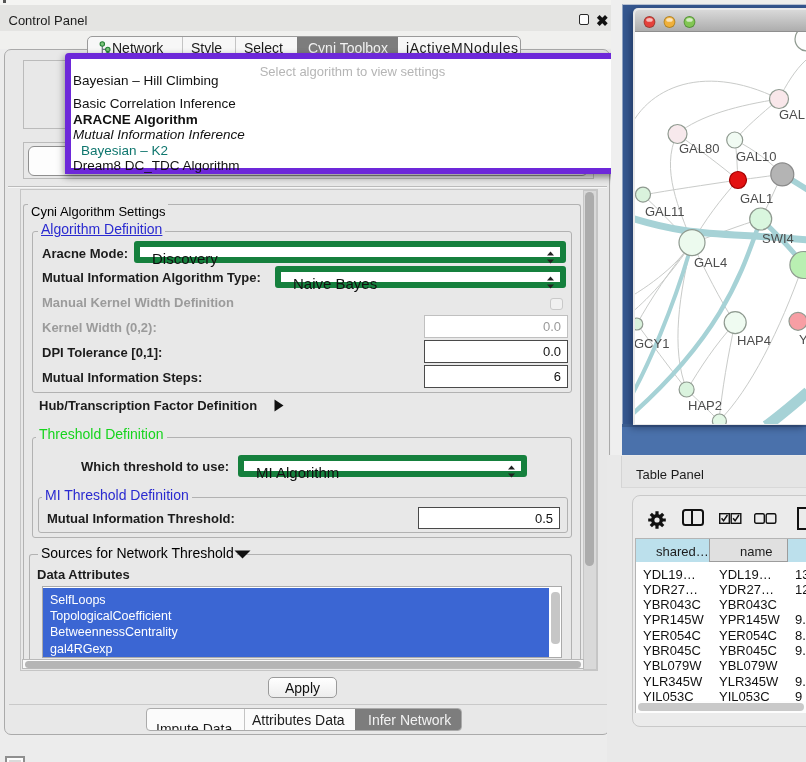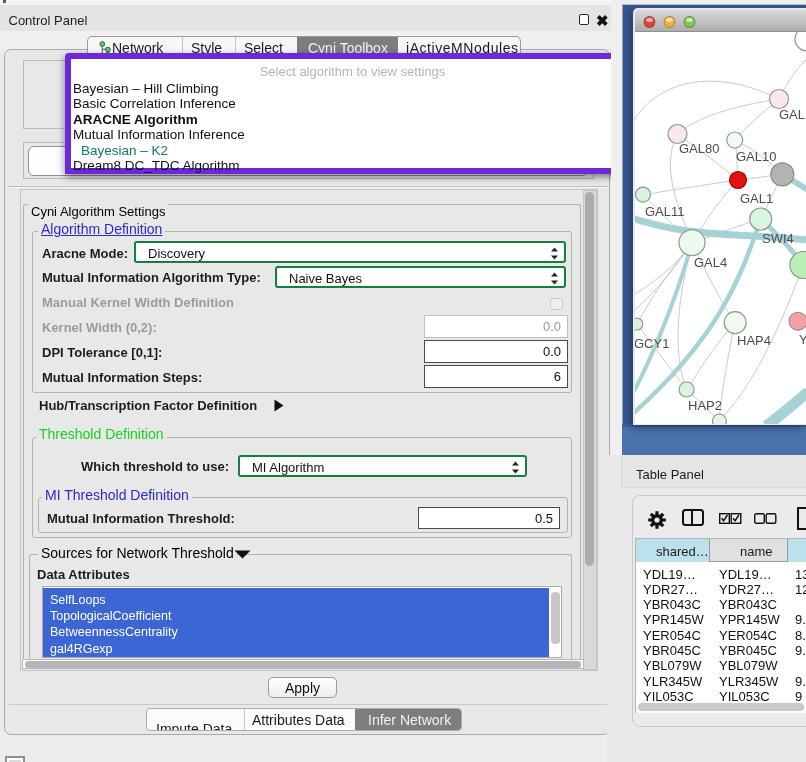--- a/index.html
+++ b/index.html
@@ -1,21 +1,21 @@
 <!DOCTYPE html>
 <html><head>
 <meta charset="utf-8">
 <style>
   * { margin:0; padding:0; box-sizing:border-box; }
   html,body { width:806px; height:762px; }
   body { font-family:"Liberation Sans",sans-serif; background:#ececec; position:relative; overflow:hidden; }
   .a { position:absolute; }
   .lbl { font-size:13px; color:#1c1c1c; white-space:nowrap; }
   .b { font-weight:bold; }
-  .combo { background:#fff; border:2px solid #15803d; border-radius:3px; font-size:13px; color:#111; }
+  .combo { background:#fff; border:6px solid #15803d; border-radius:3px; font-size:15px; color:#111; }
   .combo .tx { position:absolute; left:12px; top:3px; }
   .combo svg { position:absolute; right:5px; top:3px; }
   .field { background:#fff; border:1px solid #4a4a4a; font-size:13px; color:#111; text-align:right; padding-right:6px; padding-top:3px; }
   .group { border:1px solid #b2b2b2; border-radius:3px; }
   .glabel { position:absolute; background:#e8e8e8; padding:0 3px; font-size:13px; white-space:nowrap; }
 </style>
 </head>
 <body>
 
 <div class="a" id="leftbg" style="left:0; top:0; width:620px; height:762px; background:#ececec;"></div>
@@ -51,24 +51,24 @@
   </svg>
 </div>
 
 <div class="a" style="left:23px; top:60px; width:571px; height:69px; border:1px solid #bbbbbb;"></div>
 <div class="a" style="left:100px; top:101.5px; width:488px; height:22.5px; background:#fff; border:2.5px solid #4a8fd3; border-radius:5px; box-shadow:0 0 3px rgba(74,143,211,0.7);"></div>
 <div class="a" style="left:23px; top:142px; width:571px; height:36.5px; border:1px solid #bbbbbb; background:#e8e8e8;"></div>
 <div class="a" style="left:28px; top:146px; width:560px; height:30px; background:#fdfdfd; border:1px solid #8f8f8f; border-radius:6px;"></div>
 
 <div class="a" style="left:17px; top:53px; width:563px; height:121px; background:#fff; border:6px solid #6d28d9; border-radius:4px 4px 0 0; box-shadow:-2px 3px 7px rgba(0,0,0,0.25), 2px 3px 7px rgba(0,0,0,0.25); font-size:13.5px;margin-left:48px;">
   <div class="a" style="left:0; top:5px; width:563px; text-align:center; color:#b5b5b5; font-size:13px;">Select algorithm to view settings</div>
-  <div class="a" style="left:2px; top:22px; color:#111;">Bayesian – Hill Climbing</div>
+  <div class="a" style="left:2px; top:14px; color:#111;">Bayesian – Hill Climbing</div>
   <div class="a" style="left:2px; top:37px; color:#111;">Basic Correlation Inference</div>
   <div class="a b" style="left:2px; top:53px; color:#111;">ARACNE Algorithm</div>
-  <div class="a" style="left:2px; top:68px; color:#111;">Mutual Information Inference</div>
+  <div class="a" style="left:2px; top:68px; color:#111;font-style:italic;">Mutual Information Inference</div>
   <div class="a" style="left:10px; top:84px; color:#0f766e;">Bayesian – K2</div>
   <div class="a" style="left:2px; top:99px; color:#111;">Dream8 DC_TDC Algorithm</div>
 </div>
 
 <div class="a" style="left:8px; top:186px; width:599px; height:1px; background:#bbbbbb;"></div>
 <div class="a" style="left:8px; top:187px; width:599px; height:1px; background:#f6f6f6;"></div>
 
 <div class="a" style="left:583px; top:190px; width:14px; height:480px; background:#d9d9d9; border:1px solid #c6c6c6;"></div>
 <div class="a" style="left:584.5px; top:192px; width:9px; height:374px; background:#acacac; border-radius:4.5px;"></div>
 

